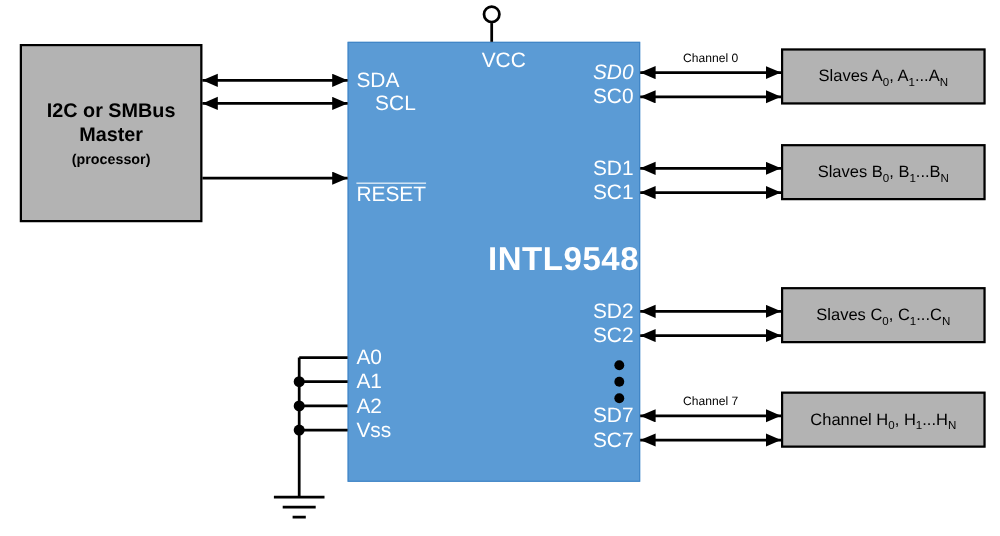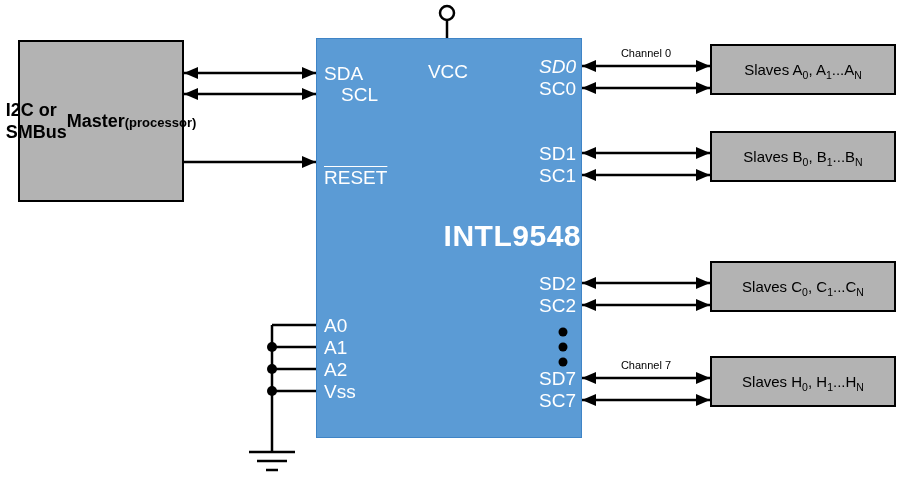--- a/index.html
+++ b/index.html
@@ -6,30 +6,30 @@
   .stage{
     position:relative;width:909px;height:487px;background:#ffffff;
     font-family:"Liberation Sans",sans-serif;overflow:hidden;
   }
   .box{
     position:absolute;box-sizing:border-box;
     background:#b3b3b3;border:2px solid #000;
     display:flex;align-items:center;justify-content:center;color:#000;
   }
   
-  .master{left:18px;top:40px;width:166px;height:162px;flex-direction:row;text-align:left;}
+  .master{left:18px;top:40px;width:166px;height:162px;flex-direction:column;text-align:left;}
   .master .ml{font-size:18px;font-weight:bold;line-height:22px;}
   .master .ml3{font-size:13px;font-weight:bold;line-height:17px;margin-top:3px;}
   
   .chip{
     position:absolute;left:316px;top:38px;width:266px;height:400px;box-sizing:border-box;
     background:#5b9bd5;border:1px solid #3f84c6;
   }
   .pin{position:absolute;color:#fff;font-size:19px;line-height:22px;height:22px;white-space:nowrap;}
-  .p-vcc{left:101px;top:22px;width:60px;text-align:center;}
+  .p-vcc{left:101px;top:6px;width:60px;text-align:right;}
   .p-sda{left:7px;top:24px;}
   .p-scl{left:24px;top:45px;}
   .p-reset{left:7px;top:113px;text-decoration:overline;margin-top:15px;}
   .p-a0{left:7px;top:276px;}
   .p-a1{left:7px;top:298px;}
   .p-a2{left:7px;top:320px;}
   .p-vss{left:7px;top:342px;}
   .p-r{right:5px;text-align:right;}
   .p-sd0{top:17px;font-style:italic;}.p-sc0{top:39px;}
   .p-sd1{top:104px;}.p-sc1{top:126px;}
@@ -93,21 +93,21 @@
   <div class="box slave s0">
     <span><span>Slaves A</span><sub>0</sub><span>, A</span><sub>1</sub><span>...A</span><sub>N</sub></span>
   </div>
   <div class="box slave s1">
     <span><span>Slaves B</span><sub>0</sub><span>, B</span><sub>1</sub><span>...B</span><sub>N</sub></span>
   </div>
   <div class="box slave s2">
     <span><span>Slaves C</span><sub>0</sub><span>, C</span><sub>1</sub><span>...C</span><sub>N</sub></span>
   </div>
   <div class="box slave s3">
-    <span><span>Slaves H</span><sub>0</sub><span>, H</span><sub>1</sub><span>...H</span><sub>N</sub></span>
+    <span><span>Channel H</span><sub>0</sub><span>, H</span><sub>1</sub><span>...H</span><sub>N</sub></span>
   </div>
 
   <svg class="wires" width="909" height="487" viewBox="0 0 909 487">
     <defs>
       <marker id="mEnd" markerUnits="userSpaceOnUse" markerWidth="15" markerHeight="13" refX="14" refY="6" orient="auto">
         <path class="arrowhead" d="M0,0 L14,6 L0,12 Z"></path>
       </marker>
       <marker id="mStart" markerUnits="userSpaceOnUse" markerWidth="15" markerHeight="13" refX="14" refY="6" orient="auto-start-reverse">
         <path class="arrowhead" d="M0,0 L14,6 L0,12 Z"></path>
       </marker>

